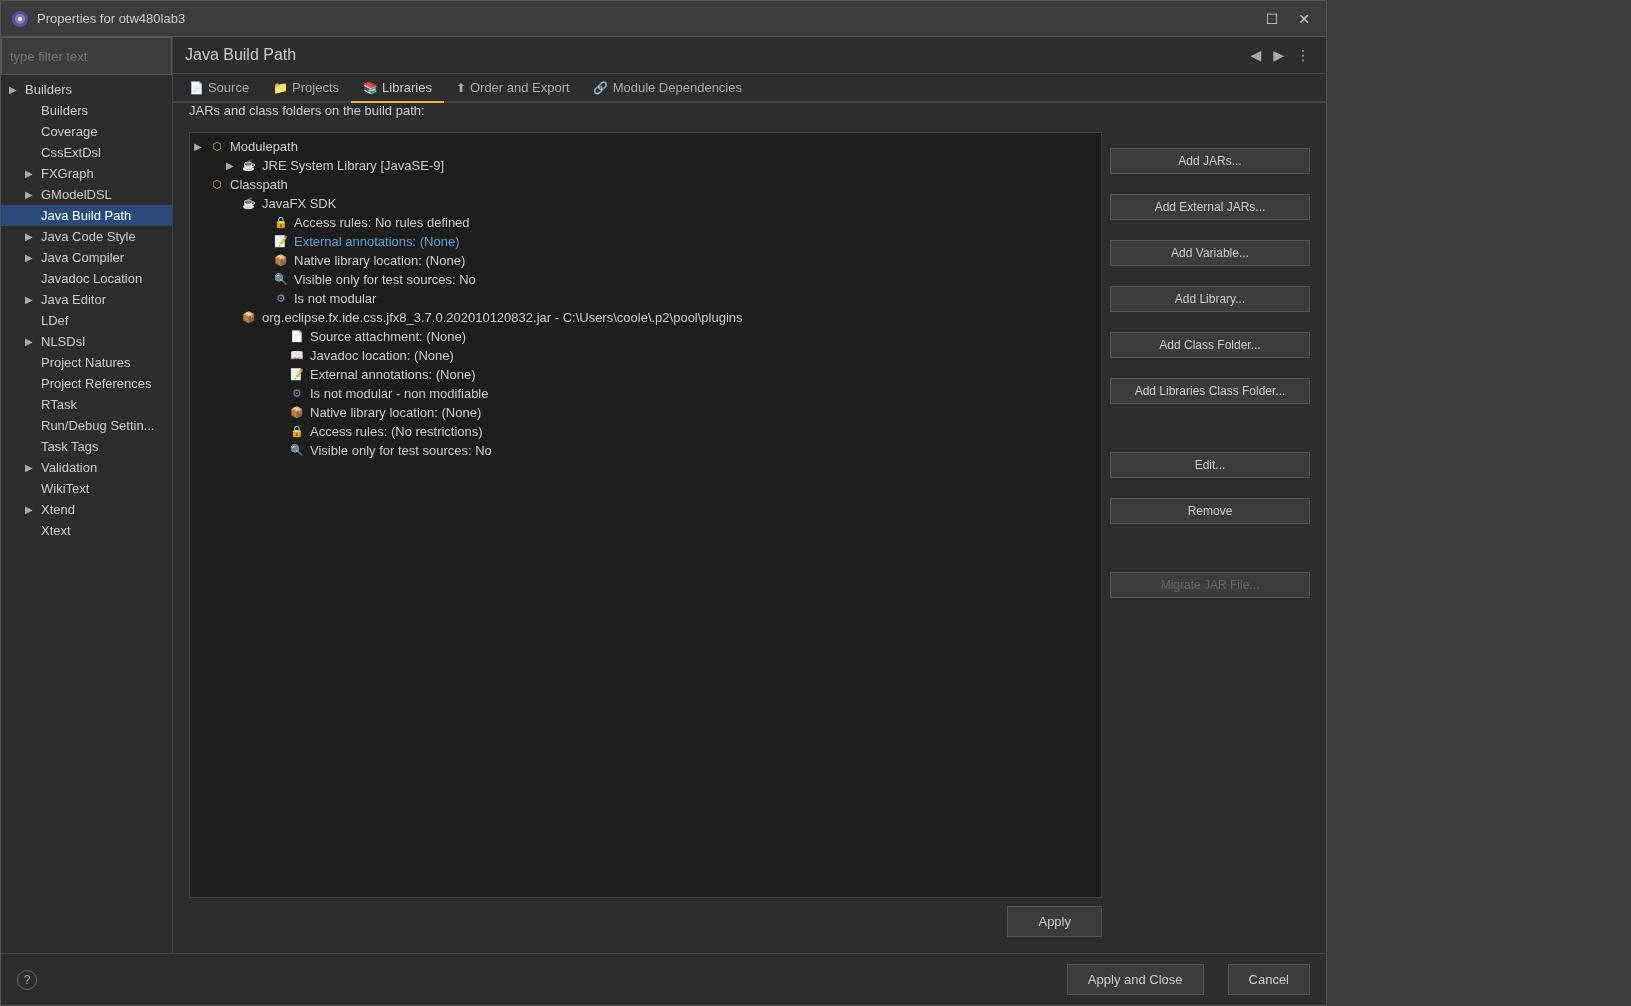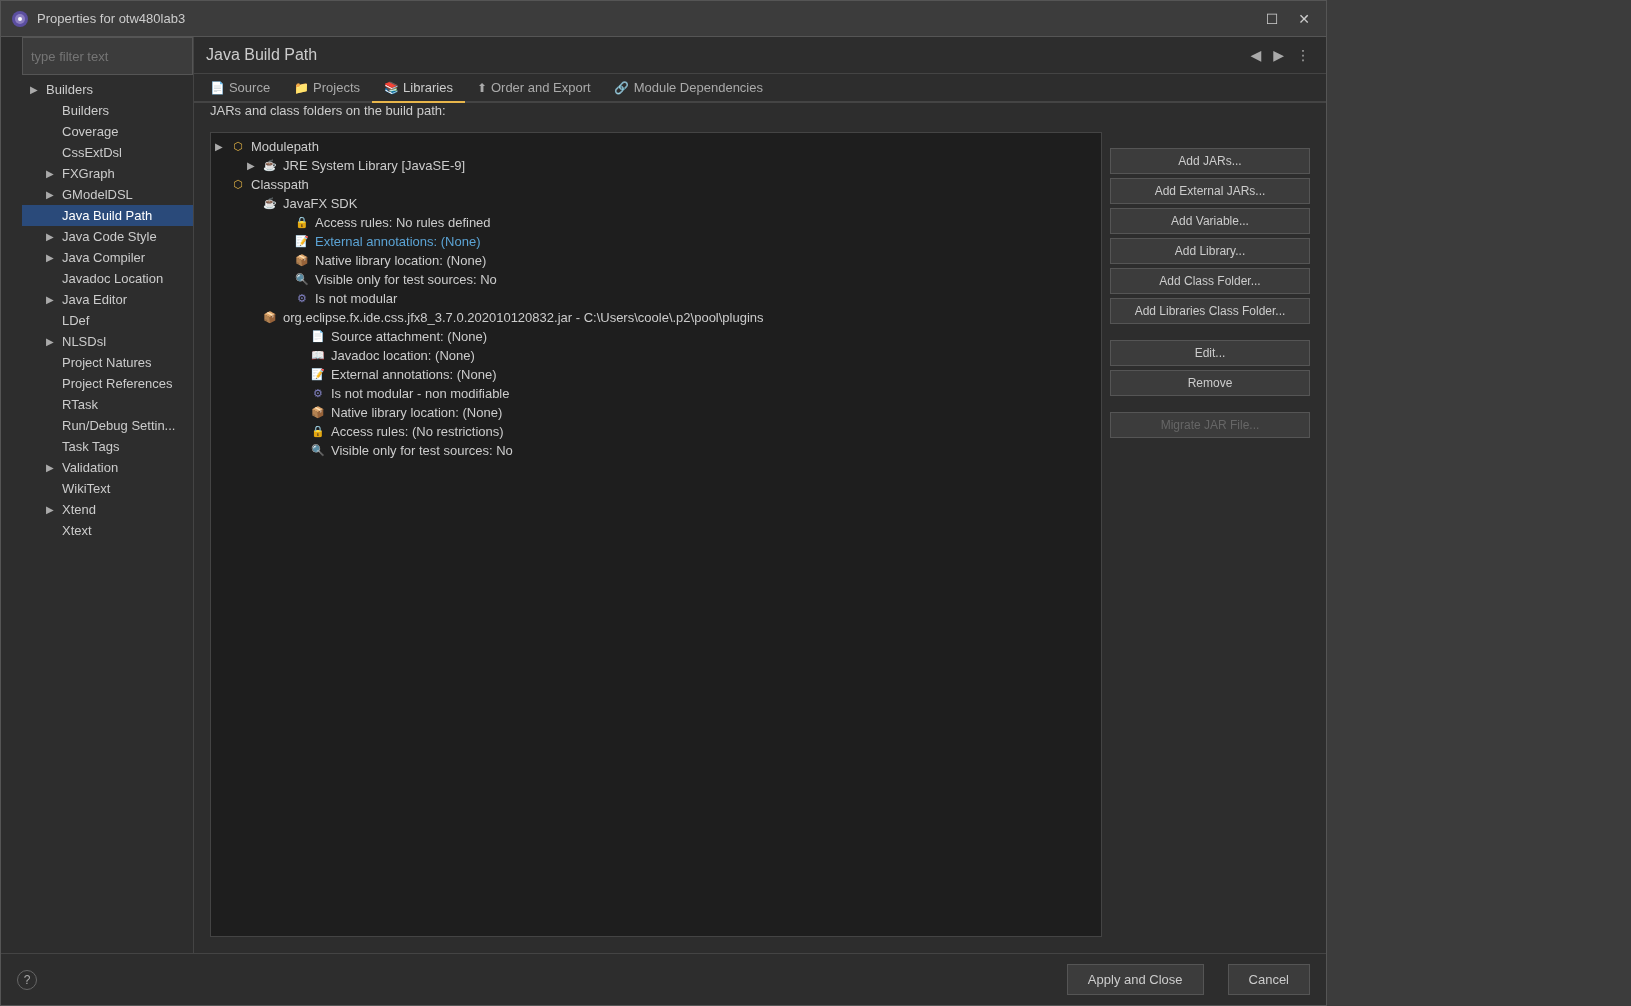--- a/index.html
+++ b/index.html
@@ -58,21 +58,20 @@
       background: none;
       border: none;
       padding: 2px 6px;
     }
 
     
     .main-content {
       display: flex;
       flex: 1;
       overflow: hidden;
-      margin-left: 21px;
     }
 
     
     .sidebar {
       width: 172px;
       background: #2d2d2d;
       border-right: 1px solid #444;
       display: flex;
       flex-direction: column;
       overflow: hidden;
@@ -266,21 +265,21 @@
     .ti-icon.jar { color: #d48030; }
     .ti-icon.prop { color: #8080c0; }
     .ti-icon.jre { color: #d4a843; }
 
     
     .buttons-panel {
       width: 200px;
       flex-shrink: 0;
       display: flex;
       flex-direction: column;
-      gap: 4px;
+      gap: 20px;
       padding-top: 16px;
     }
 
     .action-btn {
       background: #3c3c3c;
       border: 1px solid #555;
       color: #cccccc;
       padding: 5px 10px;
       cursor: pointer;
       font-size: 12px;
@@ -710,20 +709,23 @@
                 <span class="ti-indent"></span>
                 <span class="ti-indent"></span>
                 <span class="ti-indent"></span>
                 <span class="ti-arrow"></span>
                 <span class="ti-icon prop">🔍</span>
                 <span>Visible only for test sources: No</span>
               </div>
 
             </div>
 
+            <div class="apply-btn-row">
+              <button class="apply-main-btn">Apply</button>
+            </div>
           </div>
 
           <div class="buttons-panel">
             <button class="action-btn">Add JARs...</button>
             <button class="action-btn">Add External JARs...</button>
             <button class="action-btn">Add Variable...</button>
             <button class="action-btn">Add Library...</button>
             <button class="action-btn">Add Class Folder...</button>
             <button class="action-btn">Add Libraries Class Folder...</button>
             <div class="btn-spacer"></div>

